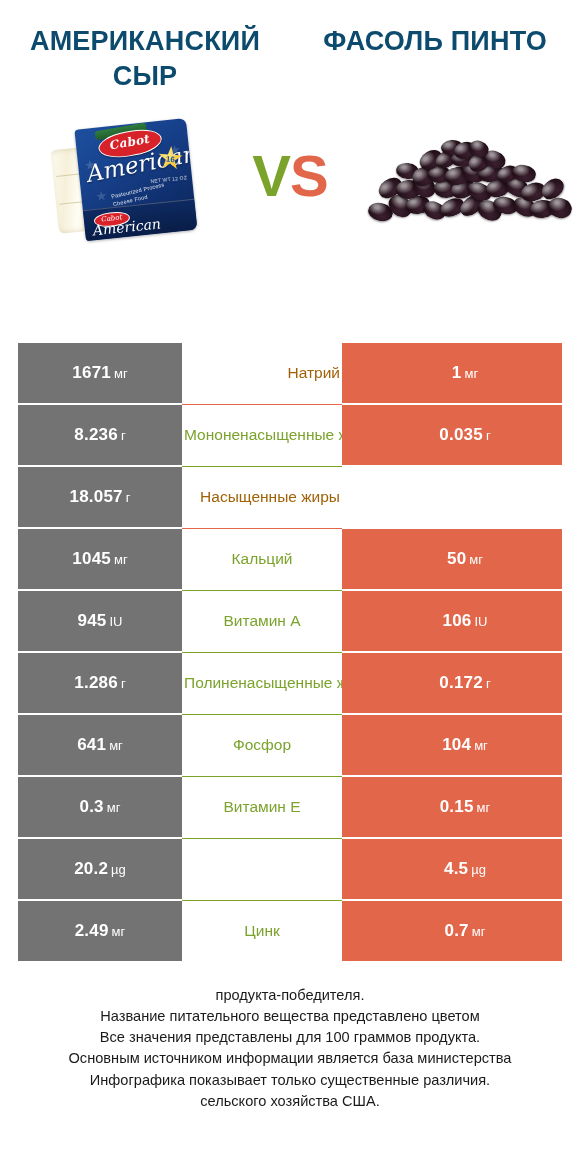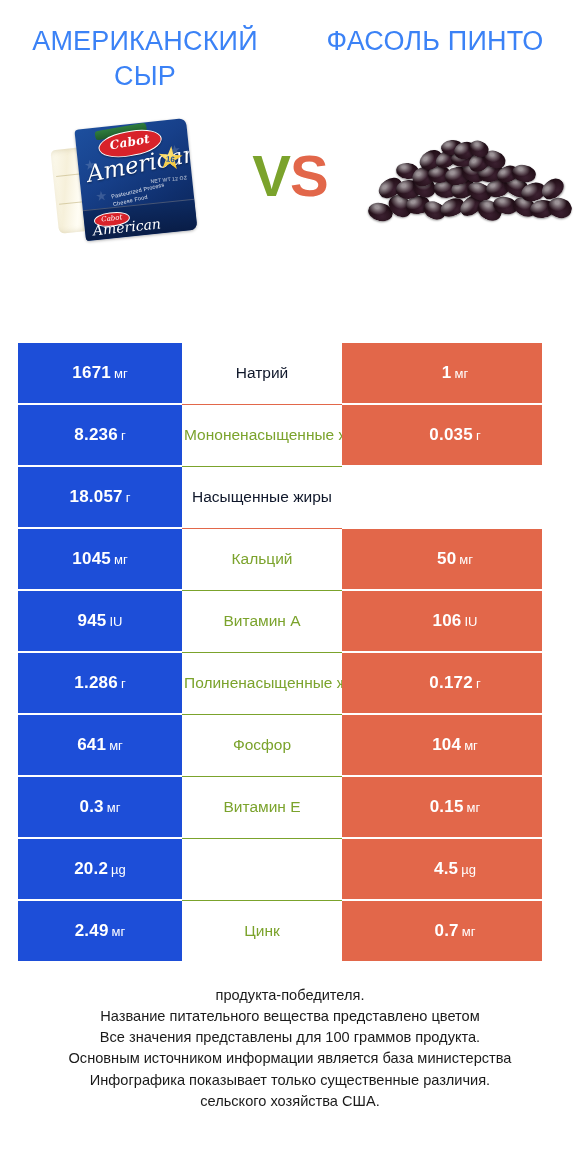--- a/index.html
+++ b/index.html
@@ -19,23 +19,23 @@
   .header {
     display: flex;
     padding-top: 24px;
   }
   .header-col {
     width: 50%;
     text-align: center;
   }
   .product-title {
     font-size: 27px;
-    font-weight: 400;
+    font-weight: 700;
     line-height: 1.28;
-    color: #3b82f6;
+    color: #0c4a6e;
     letter-spacing: 0.2px;
     text-transform: uppercase;
     padding: 0 14px;
   }
 
   
   .hero {
     height: 160px;
     position: relative;
     margin-top: 18px;
@@ -278,44 +278,44 @@
   }
   .cell {
     display: flex;
     align-items: center;
     justify-content: center;
     text-align: center;
     box-sizing: border-box;
   }
   .cell-left {
     width: 164px;
-    background: #1d4ed8;
+    background: #737373;
     color: #ffffff;
   }
   .cell-mid {
     width: 160px;
     background: #ffffff;
     font-size: 15.5px;
     line-height: 1.22;
     padding: 0 2px;
     position: relative;
     z-index: 1;
     white-space: nowrap;
   }
   .cell-mid .mid-inner { width: 100%; }
   .cell-right {
-    width: 200px;
+    width: 220px;
     background: #e2674a;
     color: #ffffff;
     position: relative;
     z-index: 2;
     padding-left: 26px;
   }
   .win-green { color: #7ba32c; }
-  .win-orange { color: #0f172a; }
+  .win-orange { color: #a16207; text-align: right; }
 
   .val-num {
     font-size: 17px;
     font-weight: bold;
     letter-spacing: .2px;
   }
   .val-unit {
     font-size: 13px;
     font-weight: normal;
     margin-left: 3px;

